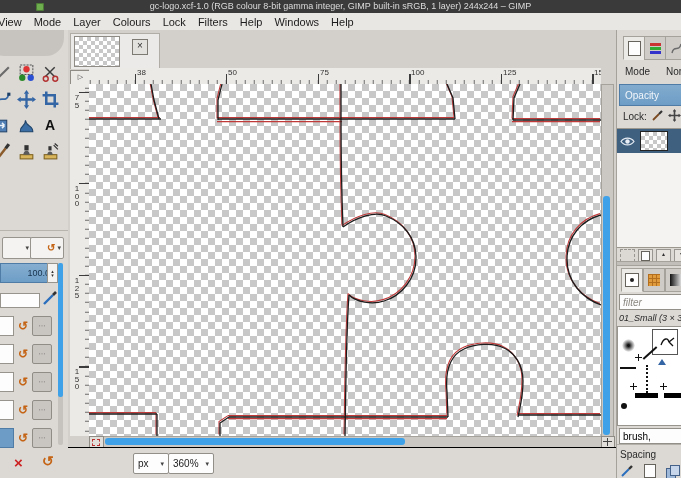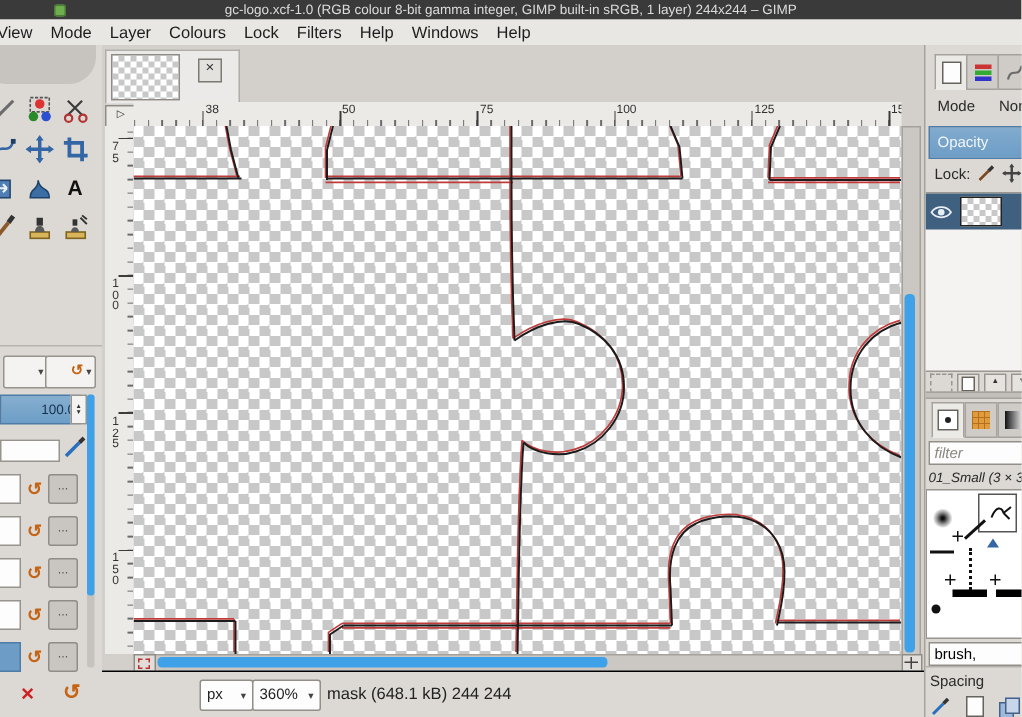--- a/index.html
+++ b/index.html
@@ -355,21 +355,20 @@
 
   <div class="abs statusbar">
     <div class="scombo" style="left:65px;top:5px;width:26px">
       <span>px</span>
       <span class="chev">▾</span>
       </div>
     <div class="scombo" style="left:100px;top:5px;width:36px">
       <span>360%</span>
       <span class="chev">▾</span>
       </div>
-    <span class="abs" style="left:150px;top:9px">mask (648.1 kB) 244 244</span>
   </div>
 </div>
 
 <div class="abs rightdock">
 
   <div class="dtab sel" style="left:6px;top:6px">
     <span class="sheet"></span>
     </div>
   <div class="dtab" style="left:27px;top:6px">
     <span class="chanbars">

